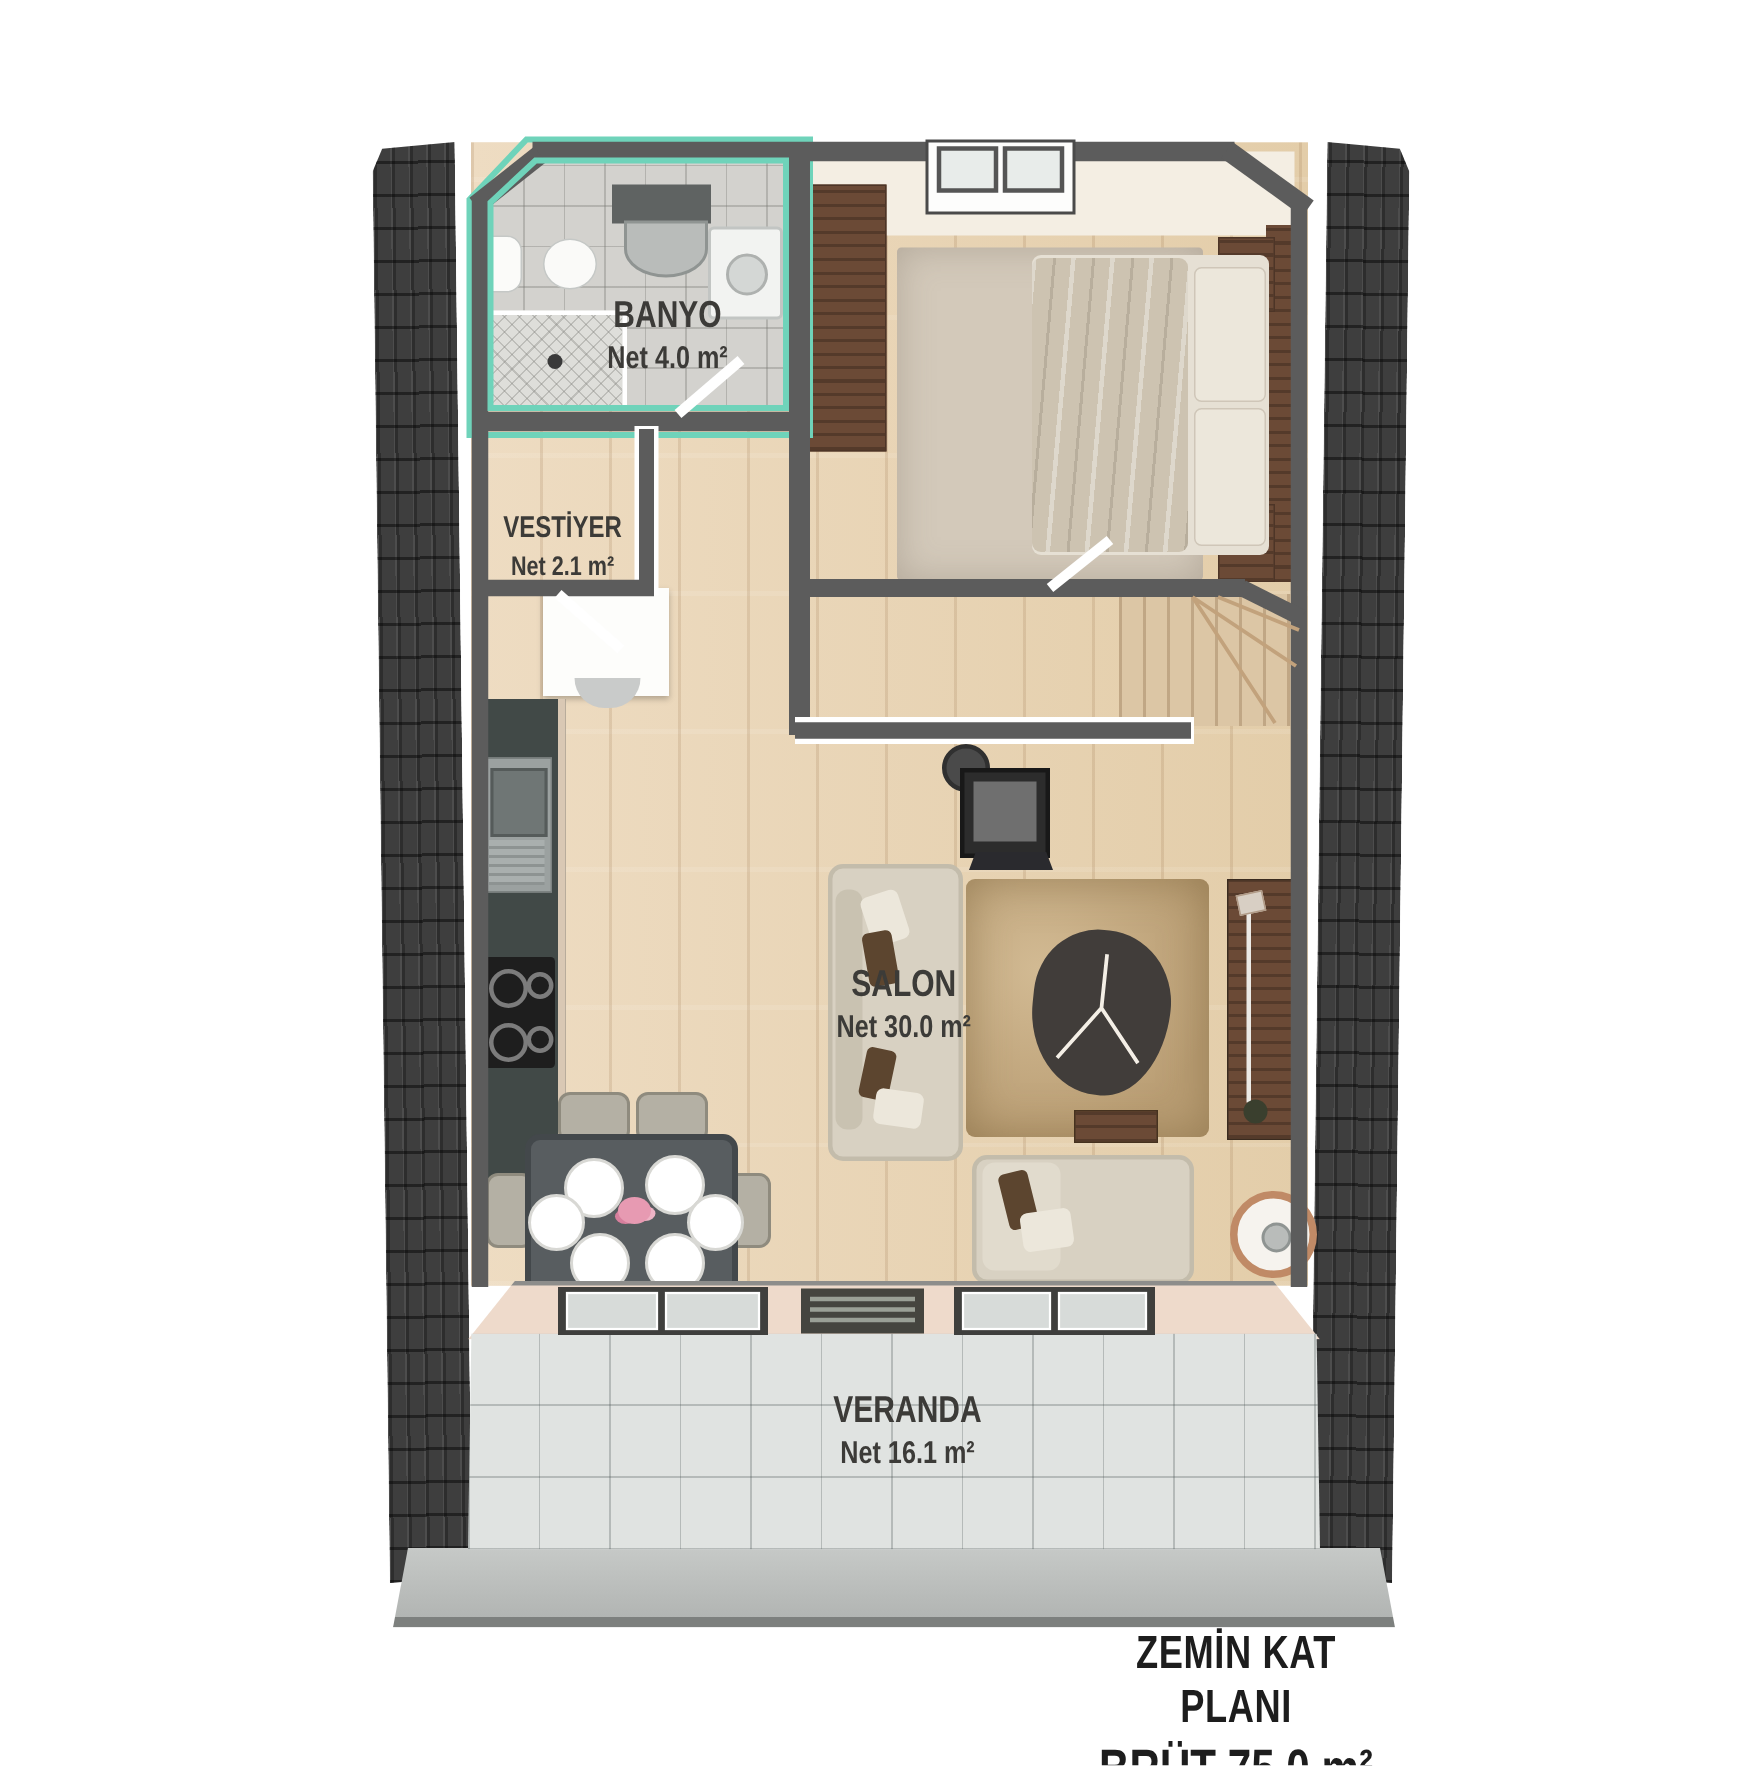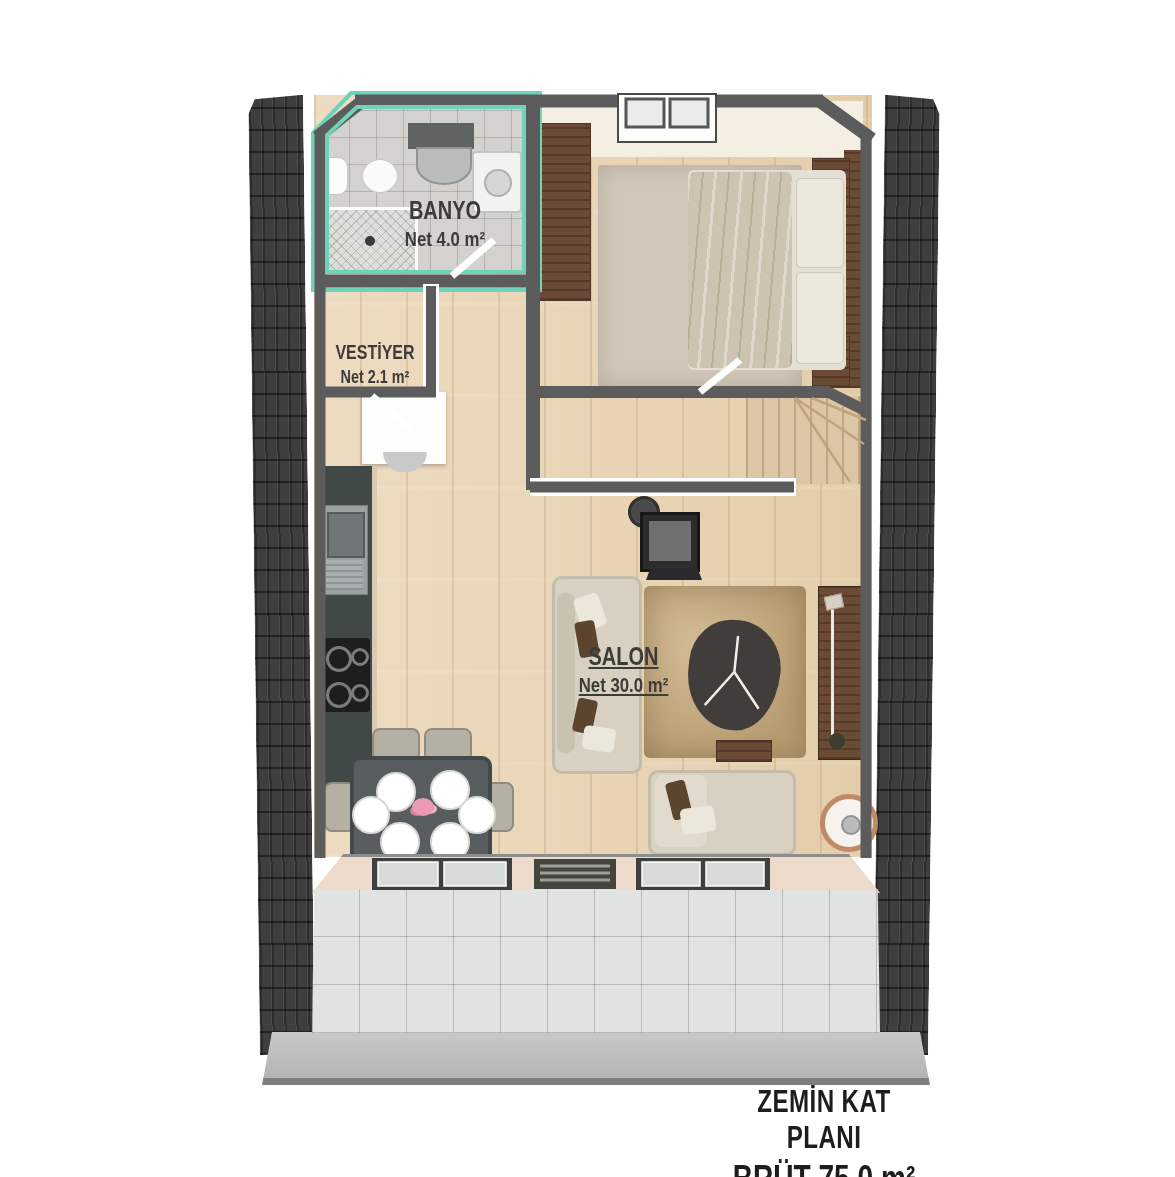--- a/index.html
+++ b/index.html
@@ -236,23 +236,27 @@
   </svg>
 
   <div class="rlabel big" style="left:360px;top:194px;width:170px;">
     <span class="l1">BANYO</span>
     <span class="l2">Net 4.0 m²</span>
   </div>
   <div class="rlabel small" style="left:310px;top:312px;width:130px;margin-top:28px;">
     <span class="l1">VESTİYER</span>
     <span class="l2">Net 2.1 m²</span>
   </div>
-  <div class="rlabel big" style="left:536px;top:640px;width:175px;text-decoration:underline;">
+  <div class="rlabel big" style="left:515px;top:640px;width:175px;">
     <span class="l1">SALON</span>
     <span class="l2">Net 30.0 m²</span>
+  </div>
+  <div class="rlabel big" style="left:515px;top:924px;width:180px;">
+    <span class="l1">VERANDA</span>
+    <span class="l2">Net 16.1 m²</span>
   </div>
 
   <div class="footer">
     <span class="f1">ZEMİN KAT PLANI</span>
     <span class="f2">BRÜT 75.0 m²</span>
   </div>
 
 </div>
 
 </body></html>

